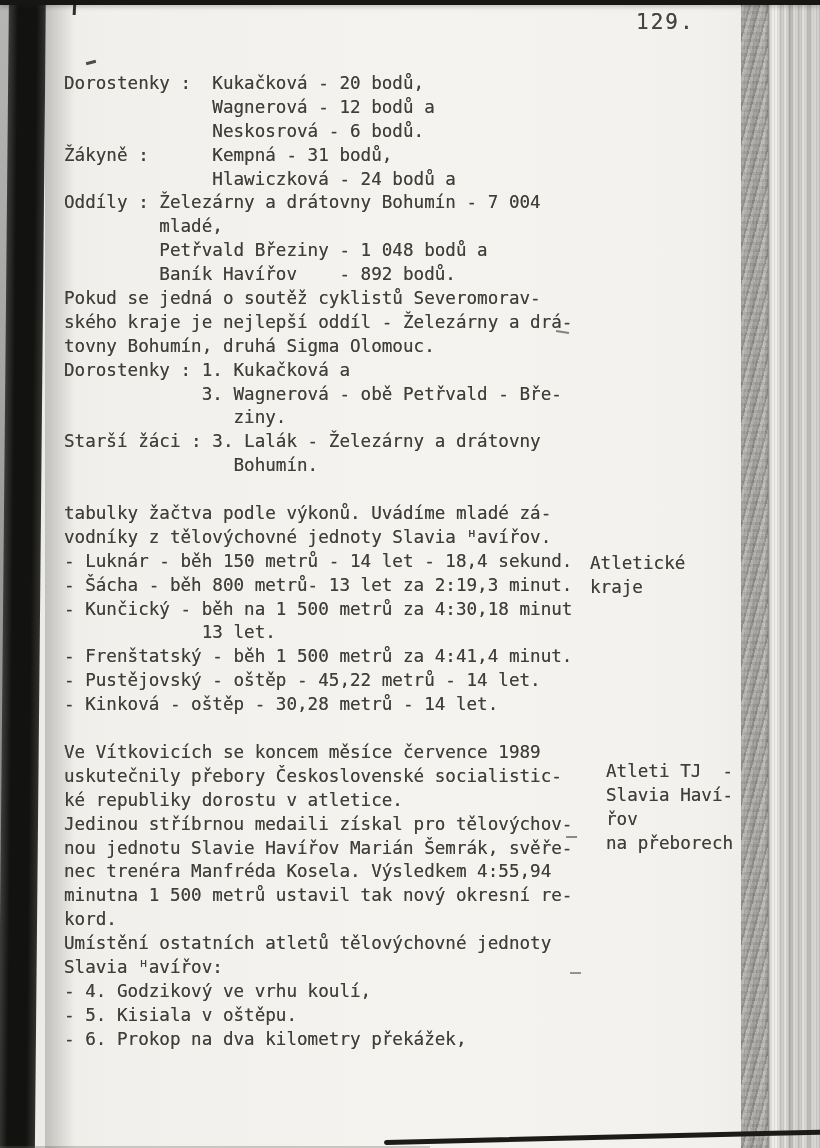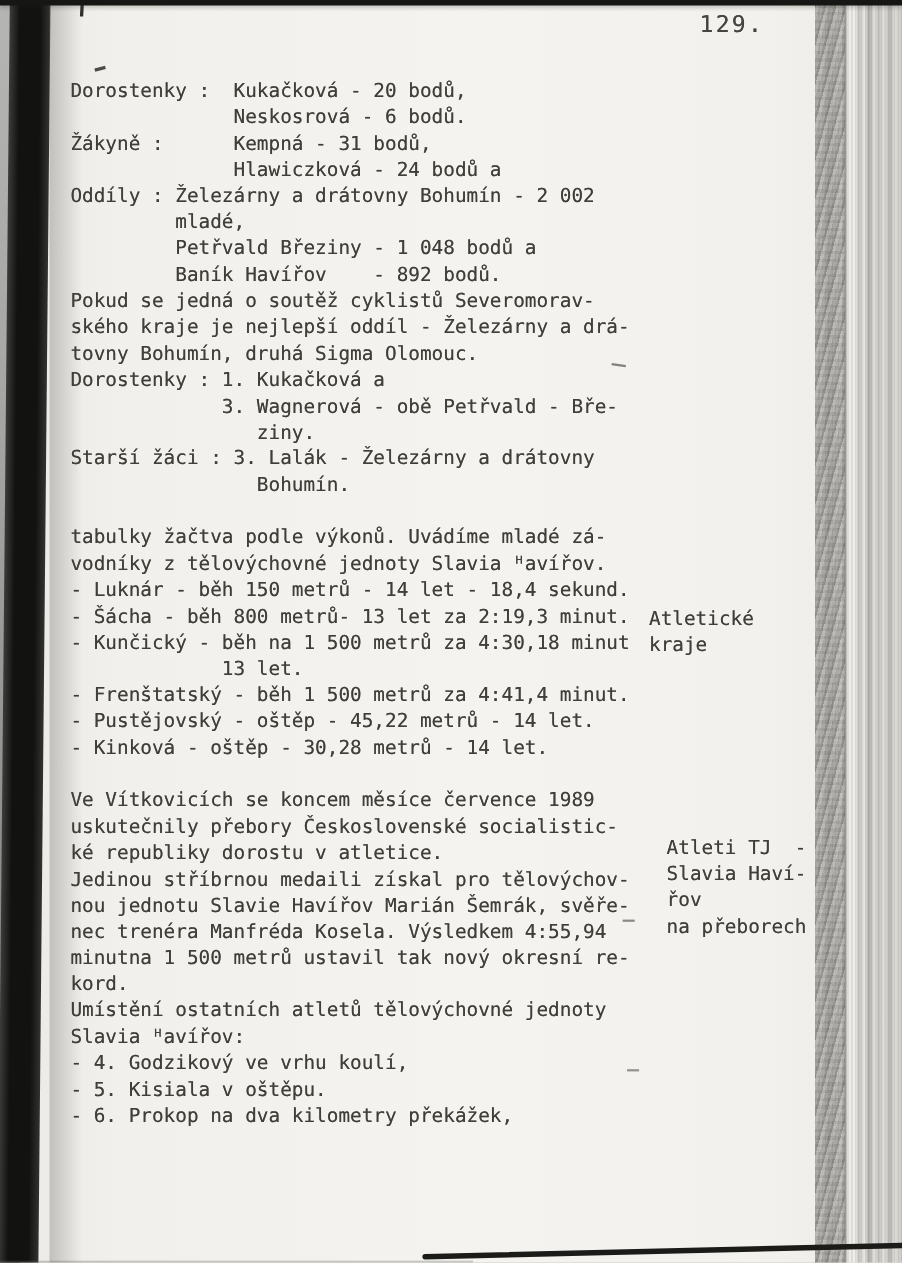--- a/index.html
+++ b/index.html
@@ -63,24 +63,25 @@
   <div class="gutter"></div>
   <div class="spine"></div>
   <div class="spine-shadow"></div>
   <div class="top-edge"></div>
   <div class="right-band"></div>
 
   <div class="page-number">129.</div>
 
   <div class="body-text">
       <div class="tl">Dorostenky :  Kukačková - 20 bodů,</div>
+      <div class="tl">              Wagnerová - 12 bodů a</div>
       <div class="tl">              Neskosrová - 6 bodů.</div>
       <div class="tl">Žákyně :      Kempná - 31 bodů,</div>
       <div class="tl">              Hlawiczková - 24 bodů a</div>
-      <div class="tl">Oddíly : Železárny a drátovny Bohumín - 2 002</div>
+      <div class="tl">Oddíly : Železárny a drátovny Bohumín - 7 004</div>
       <div class="tl">         mladé,</div>
       <div class="tl">         Petřvald Březiny - 1 048 bodů a</div>
       <div class="tl">         Baník Havířov    - 892 bodů.</div>
       <div class="tl">Pokud se jedná o soutěž cyklistů Severomorav-</div>
       <div class="tl">ského kraje je nejlepší oddíl - Železárny a drá-</div>
       <div class="tl">tovny Bohumín, druhá Sigma Olomouc.</div>
       <div class="tl">Dorostenky : 1. Kukačková a</div>
       <div class="tl">             3. Wagnerová - obě Petřvald - Bře-</div>
       <div class="tl">                ziny.</div>
       <div class="tl">Starší žáci : 3. Lalák - Železárny a drátovny</div>

